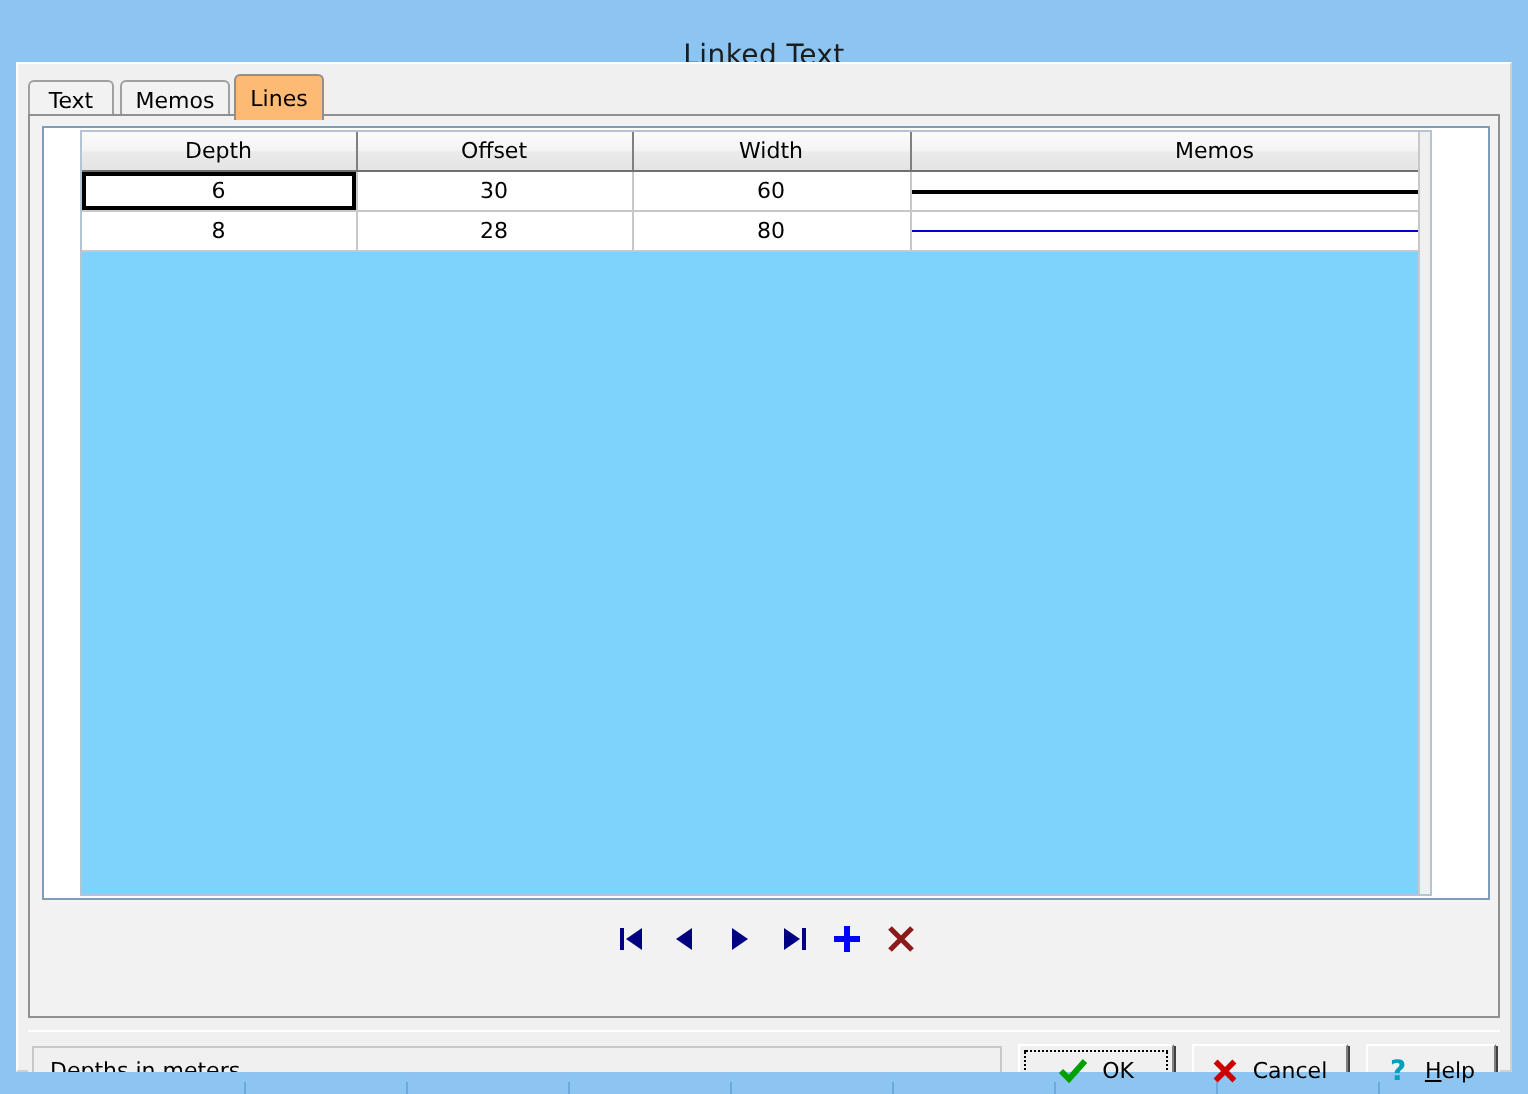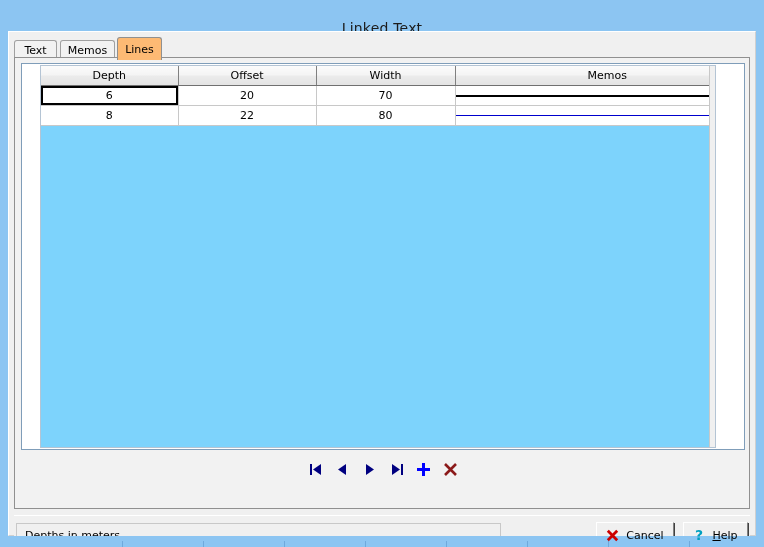--- a/index.html
+++ b/index.html
@@ -317,29 +317,29 @@
               <tr>
                 <th>Depth</th>
                 <th>Offset</th>
                 <th>Width</th>
                 <th style="border-right:none">Memos</th>
               </tr>
             </thead>
             <tbody>
               <tr>
                 <td class="focused">6</td>
-                <td>20</td>
-                <td>70</td>
+                <td>30</td>
+                <td>60</td>
                 <td class="style-cell" style="border-right:none">
                   <span class="line-sample" style="border-top: 2px solid rgb(0, 0, 0);"></span>
                 </td>
               </tr>
               <tr>
                 <td>8</td>
-                <td>22</td>
+                <td>28</td>
                 <td>80</td>
                 <td class="style-cell" style="border-right:none">
                   <span class="line-sample" style="border-top: 1px solid rgb(0, 0, 205);"></span>
                 </td>
               </tr>
             </tbody>
           </table>
           <div id="grid-rightstrip"></div>
         </div>
       </div>
@@ -377,20 +377,31 @@
           <svg width="15" height="15" viewBox="0 0 15 15">
             <path d="M2 2 L13 13 M13 2 L2 13" stroke="#8b1a1a" stroke-width="2.6" fill="none"></path>
           </svg>
         </div>
       </div>
     </div>
 
     <div id="bottombar">
       <div id="statusfield">Depths in meters</div>
 
+      <div class="dlgbtn" id="btn-ok">
+        <span class="focusring"></span>
+        <span class="btn-inner">
+          <span class="glyph">
+            <svg width="15" height="13" viewBox="0 0 15 13">
+              <path d="M1.5 6.5 L5.5 10.5 L13.5 1.5" stroke="#00a000" stroke-width="3" fill="none"></path>
+            </svg>
+          </span>
+          <span>OK</span>
+        </span>
+      </div>
 
       <div class="dlgbtn" id="btn-cancel">
         <span class="btn-inner">
           <span class="glyph">
             <svg width="13" height="13" viewBox="0 0 13 13">
               <path d="M1.8 1.8 L11.2 11.2 M11.2 1.8 L1.8 11.2" stroke="#cc0000" stroke-width="2.8" fill="none"></path>
             </svg>
           </span>
           <span>Cancel</span>
         </span>

